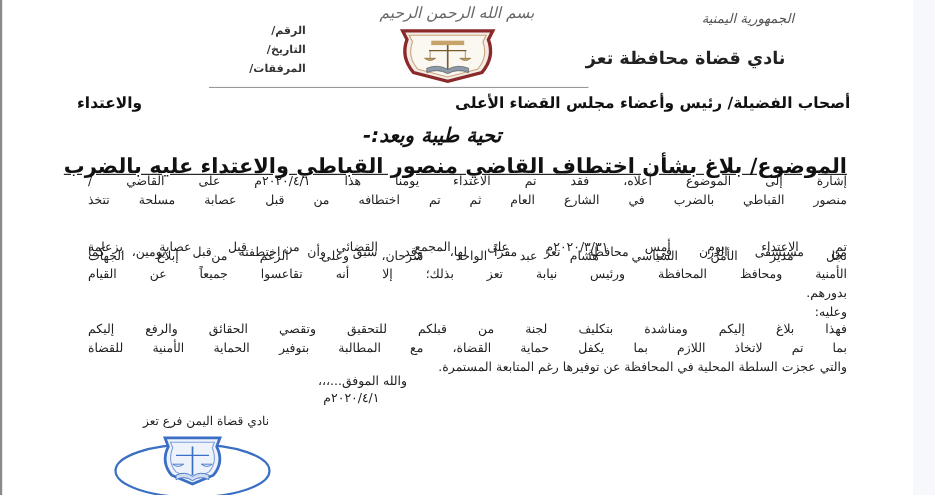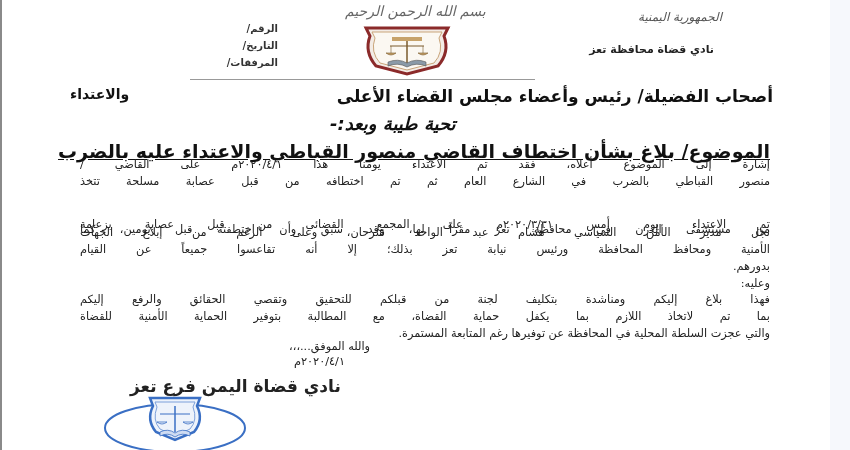--- a/index.html
+++ b/index.html
@@ -10,44 +10,44 @@
     color:#111;
   }
   .left-edge { position:absolute; left:0; top:0; width:2px; height:450px; background:#8a8a8a; }
   .right-strip { position:absolute; left:830px; top:0; width:20px; height:450px; background:#f6f8fc; }
   .abs { position:absolute; white-space:nowrap; }
   .rtl { direction:rtl; }
   .calli { font-family:"DejaVu Serif", serif; font-style:italic; color:#444; }
 
   
   .rep-title { right:128px; top:10px; font-size:12px; color:#555; letter-spacing:0.5px; }
-  .club-name { right:136px; top:43px; font-size:11px; font-weight:bold; color:#222; }
+  .club-name { right:136px; top:43px; font-size:16px; font-weight:bold; color:#222; }
 
   
   .basmala { left:345px; top:3px; font-size:14px; color:#666; }
   .emblem { left:358px; top:22px; width:98px; height:56px; }
 
   
   .field { font-size:10px; color:#333; font-weight:bold; }
   .f1 { right:572px; top:23px; }
   .f2 { right:572px; top:40px; }
   .f3 { right:572px; top:57px; }
 
   .hr-line { left:190px; top:79px; width:345px; height:1px; background:#999; }
 
-  .addressee { right:77px; top:86px; font-size:17px; font-weight:bold; }
+  .addressee { right:77px; top:86px; font-size:14px; font-weight:bold; }
   .respected { left:70px; top:86px; font-size:14px; font-weight:bold; }
   .greeting { left:330px; top:113px; font-size:18px; font-weight:bold; font-style:italic; }
   .subject { right:80px; top:140px; font-size:19px; font-weight:bold; text-decoration:underline; }
 
   .body-line { right:80px; font-size:11.3px; color:#222; letter-spacing:0.2px; }
   .just { width:690px; text-align:justify; text-align-last:justify; }
 
   .closing { font-size:11.3px; color:#222; }
-  .club-sign { left:130px; top:376px; font-size:17px; font-weight:bold; color:#222; }
+  .club-sign { left:130px; top:376px; font-size:11px; font-weight:normal; color:#222; }
   .seal { left:100px; top:392px; width:150px; height:58px; }
 </style>
 </head>
 <body>
 
 <div class="left-edge"></div>
 <div class="right-strip"></div>
 
 <div class="abs rtl calli rep-title">الجمهورية اليمنية</div>
 <div class="abs rtl club-name">نادي قضاة محافظة تعز</div>

